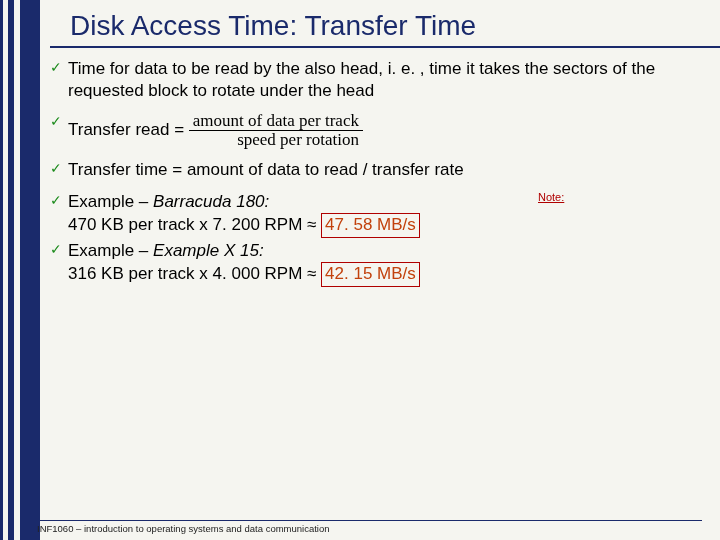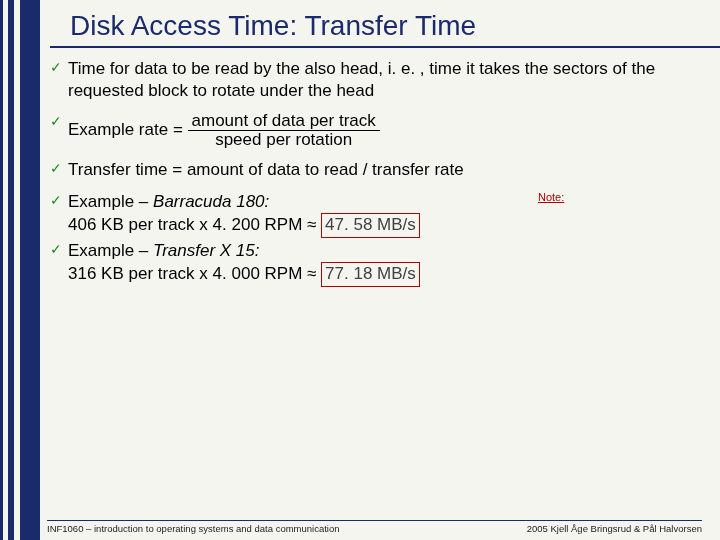--- a/index.html
+++ b/index.html
@@ -51,50 +51,51 @@
   .top > li::before {
     content: "✓";
     position: absolute;
     left: 0; top: 0;
     color: #1a8a1a;
     font-size: 14px;
   }
   .frac {
     display: inline-block;
     vertical-align: middle;
-    text-align: center;
+    text-align: right;
     line-height: 1.05;
+    font-family: Liberation Serif, serif;
   }
   .frac .num { display: block; border-bottom: 1.5px solid #000; padding: 0 4px; }
   .frac .den { display: block; padding: 0 4px; }
   .box {
     display: inline-block;
     border: 1.5px solid #b00000;
     padding: 0 3px;
-    color: #404040;
+    color: #c2410c;
   }
   .italic { font-style: italic; }
   .red { color: #b00000; }
   .exrow {
     display: flex;
     gap: 10px;
     align-items: flex-start;
   }
   .excol { flex: 1; }
   .note {
     width: 190px;
     font-size: 11px;
     line-height: 1.25;
     color: #000;
   }
   .note .nh { color: #b00000; text-decoration: underline; }
   .footer {
     position: absolute;
     bottom: 6px;
-    left: 47px;
+    left: 37px;
     right: 18px;
     border-top: 1px solid #1a2a6b;
     display: flex;
     justify-content: space-between;
     font-size: 9.5px;
     color: #222;
     padding-top: 2px;
   }
   .examples-wrap { margin-top: 10px; margin-bottom: 14px; }
   .examples-wrap .top > li { margin-bottom: 2px; }
@@ -109,50 +110,49 @@
   <div class="bar b3"></div>
 </div>
 
 <div class="slide">
 
   <div class="title">Disk Access Time: Transfer Time</div>
 
   <ul class="top">
     <li>Time for data to be read by the also head, i. e. , time it takes the sectors of the requested block to rotate under the head</li>
     <li>
-      <span>Example rate = </span>
+      <span>Transfer read = </span>
       <span class="frac">
         <span class="num">amount of data per track</span>
         <span class="den">speed per rotation</span>
       </span>
     </li>
     <li>Transfer time = amount of data to read / transfer rate</li>
   </ul>
 
   <div class="exrow examples-wrap">
     <div class="excol">
       <ul class="top">
         <li>
           <span>Example – </span><span class="italic">Barracuda 180: </span>
           <div class="sub">
-            <span>406 KB per track x 4. 200 RPM ≈ </span><span class="box">47. 58 MB/s</span>
+            <span>470 KB per track x 7. 200 RPM ≈ </span><span class="box">47. 58 MB/s</span>
           </div>
         </li>
         <li>
-          <span>Example – </span><span class="italic">Transfer X 15: </span>
+          <span>Example – </span><span class="italic">Example X 15: </span>
           <div class="sub">
-            <span>316 KB per track x 4. 000 RPM ≈ </span><span class="box">77. 18 MB/s</span>
+            <span>316 KB per track x 4. 000 RPM ≈ </span><span class="box">42. 15 MB/s</span>
           </div>
         </li>
       </ul>
     </div>
     <div class="note">
       <span class="nh">Note:</span><br>
     </div>
   </div>
 
 
 </div>
 
 <div class="footer">
   <span>INF1060 – introduction to operating systems and data communication</span>
-  <span>2005  Kjell Åge Bringsrud &amp; Pål Halvorsen</span>
 </div>
 
 </body></html>

